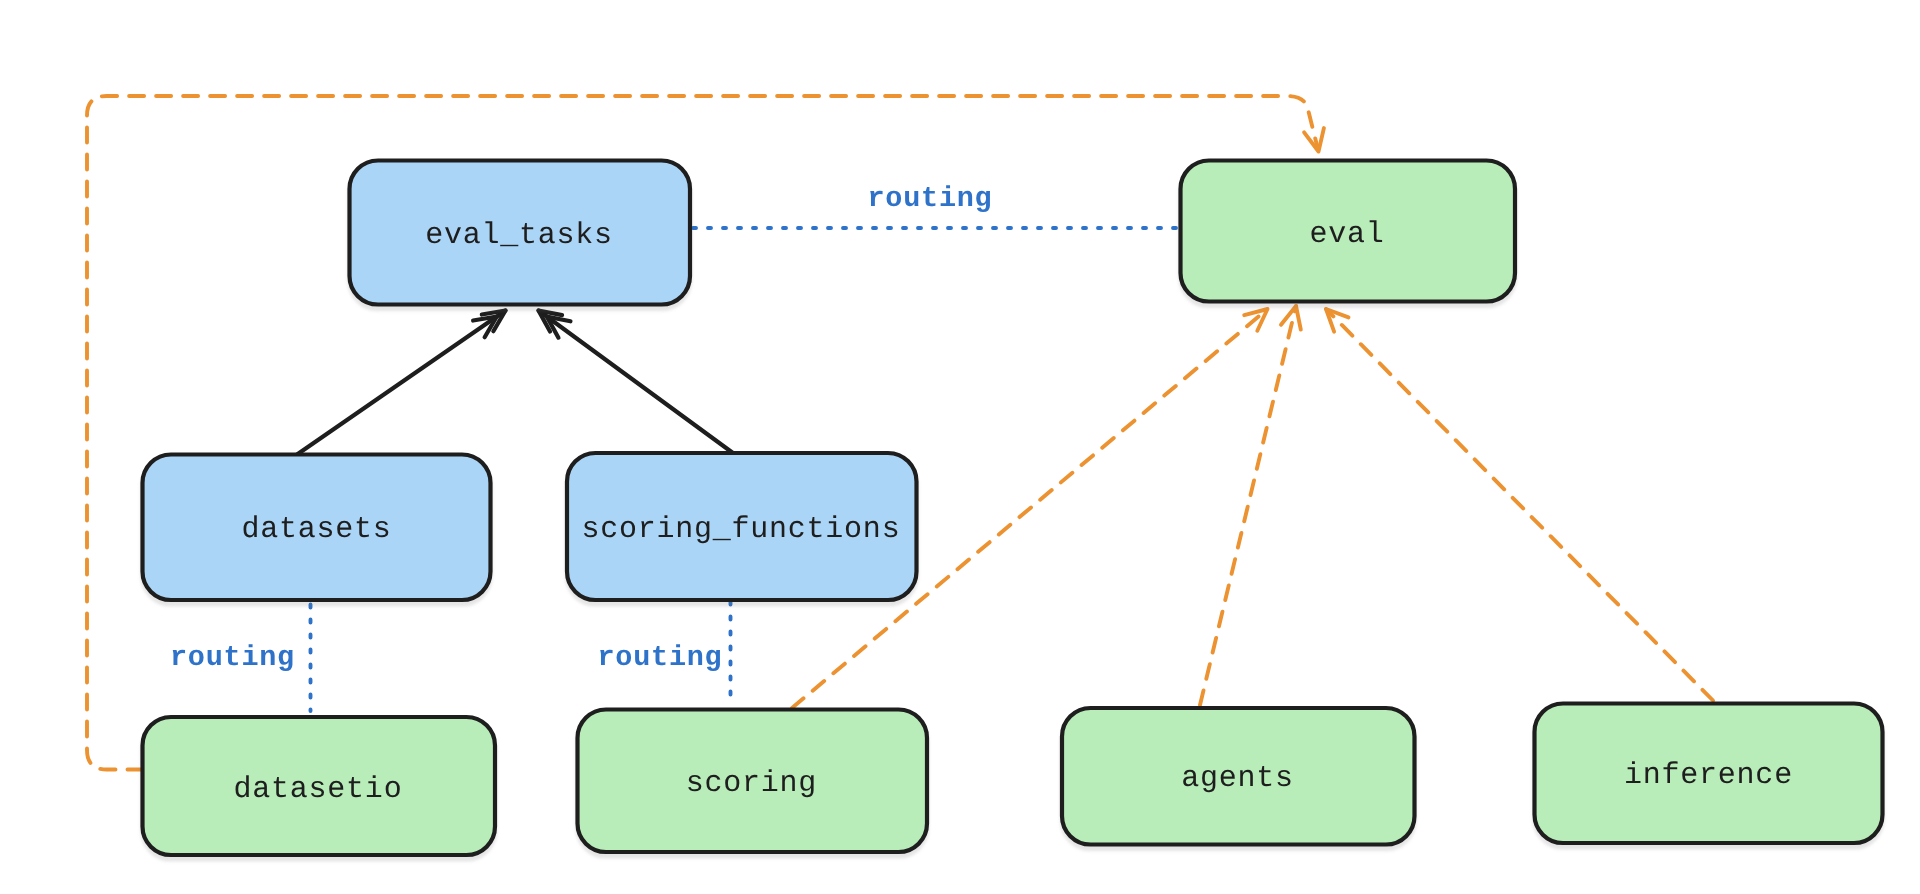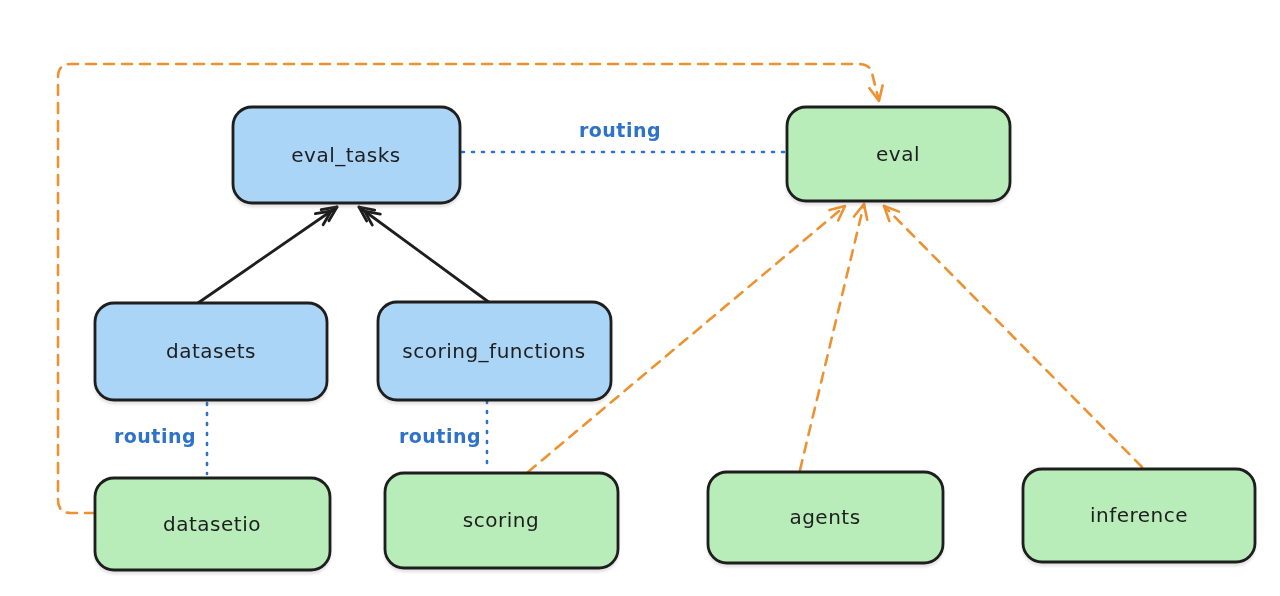--- a/index.html
+++ b/index.html
@@ -2,21 +2,21 @@
 <html><head>
 <meta charset="utf-8">
 <style>
   html,body{margin:0;padding:0;}
   body{
     width:1280px;height:596px;
     background:#ffffff;
     font-family:"DejaVu Sans", sans-serif;
     overflow:hidden;
   }
-  .canvas{position:relative;width:1280px;height:550px;}
+  .canvas{position:relative;width:1280px;height:550px;font-family:Liberation Mono, monospace;}
   svg{display:block;}
   .node rect{
     stroke-width:2.8;
     filter:drop-shadow(0 3px 1px rgba(110,110,110,0.18));
   }
   .node text{
     font-size:20px;
     fill:#1e1e1e;
     text-anchor:middle;
     letter-spacing:0.5px;

